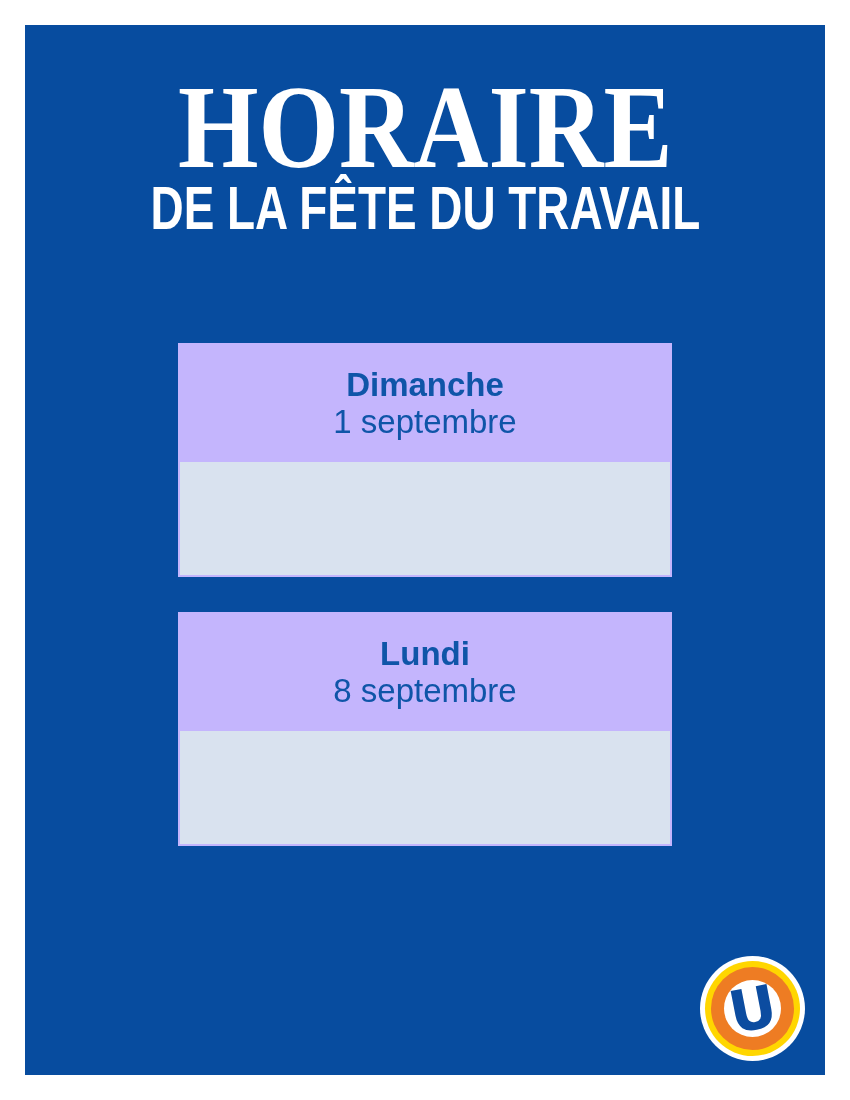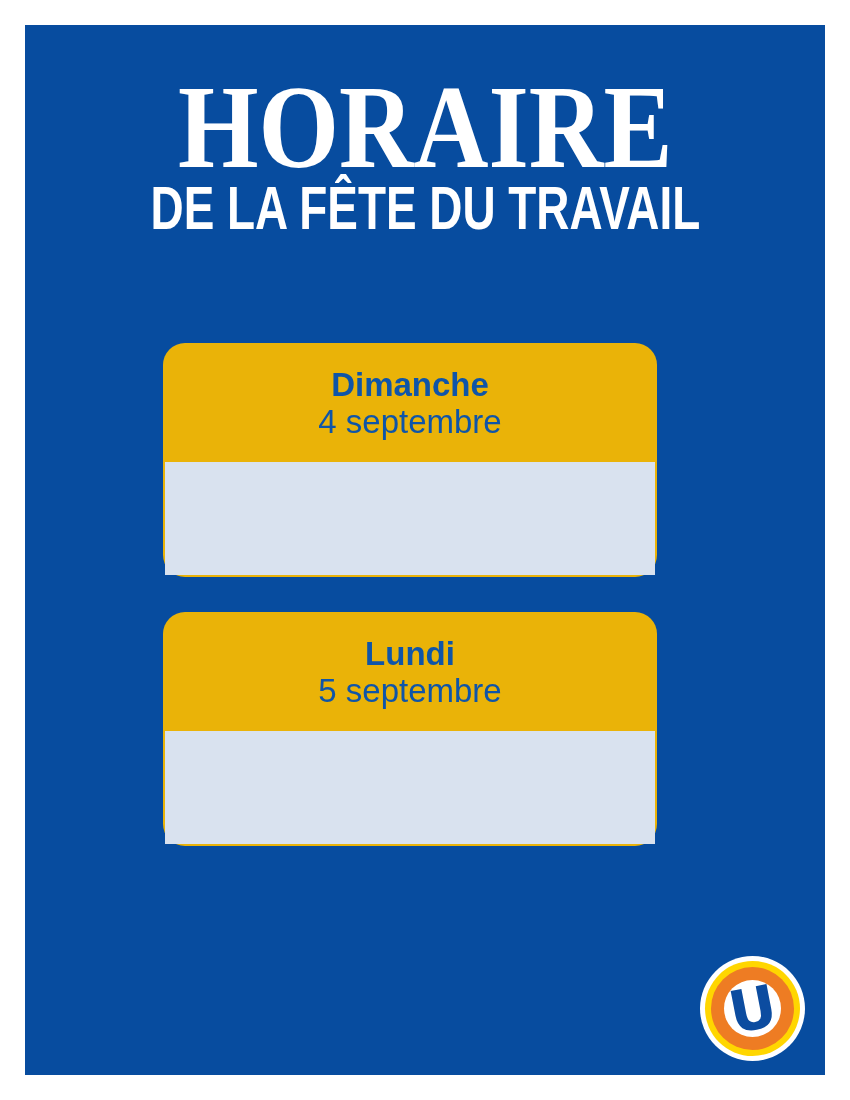--- a/index.html
+++ b/index.html
@@ -43,24 +43,23 @@
     white-space:nowrap;
   }
   .subtitle .squeeze{
     display:inline-block;
     transform:scaleX(0.74);
     transform-origin:center;
     letter-spacing:0px;
   }
   .card{
     position:absolute;
-    left:138px;
+    left:153px;
     width:494px;
-    background:#eab308;
-    border-radius:22px;
+    background:#c4b5fd;
   }
   .card-1{top:318px;}
   .card-2{top:587px;}
   .card-header{
     height:119px;
     display:flex;
     flex-direction:column;
     align-items:center;
     justify-content:center;
     text-align:center;
@@ -92,29 +91,29 @@
     <span class="squeeze">HORAIRE</span>
   </div>
 
   <div class="subtitle">
     <span class="squeeze">DE LA FÊTE DU TRAVAIL</span>
   </div>
 
   <div class="card card-1">
     <div class="card-header">
       <div class="card-day">Dimanche</div>
-      <div class="card-date">4 septembre</div>
+      <div class="card-date">1 septembre</div>
     </div>
     <div class="card-body"></div>
   </div>
 
   <div class="card card-2">
     <div class="card-header">
       <div class="card-day">Lundi</div>
-      <div class="card-date">5 septembre</div>
+      <div class="card-date">8 septembre</div>
     </div>
     <div class="card-body"></div>
   </div>
 
   <svg class="logo" viewBox="0 0 105 105" xmlns="http://www.w3.org/2000/svg">
     <circle cx="52.5" cy="52.5" r="52.5" fill="#ffffff"></circle>
     <circle cx="52.5" cy="52.5" r="47.5" fill="#ffd600"></circle>
     <circle cx="52.5" cy="52.5" r="41.5" fill="#ee7c23"></circle>
     <circle cx="52.5" cy="52.5" r="28.5" fill="#ffffff"></circle>
     <text x="52.5" y="53.5" transform="rotate(-11 52.5 52.5)" text-anchor="middle" dominant-baseline="central" font-family="DejaVu Sans, sans-serif" font-weight="bold" font-size="58" fill="#0c4ca0">U</text>

